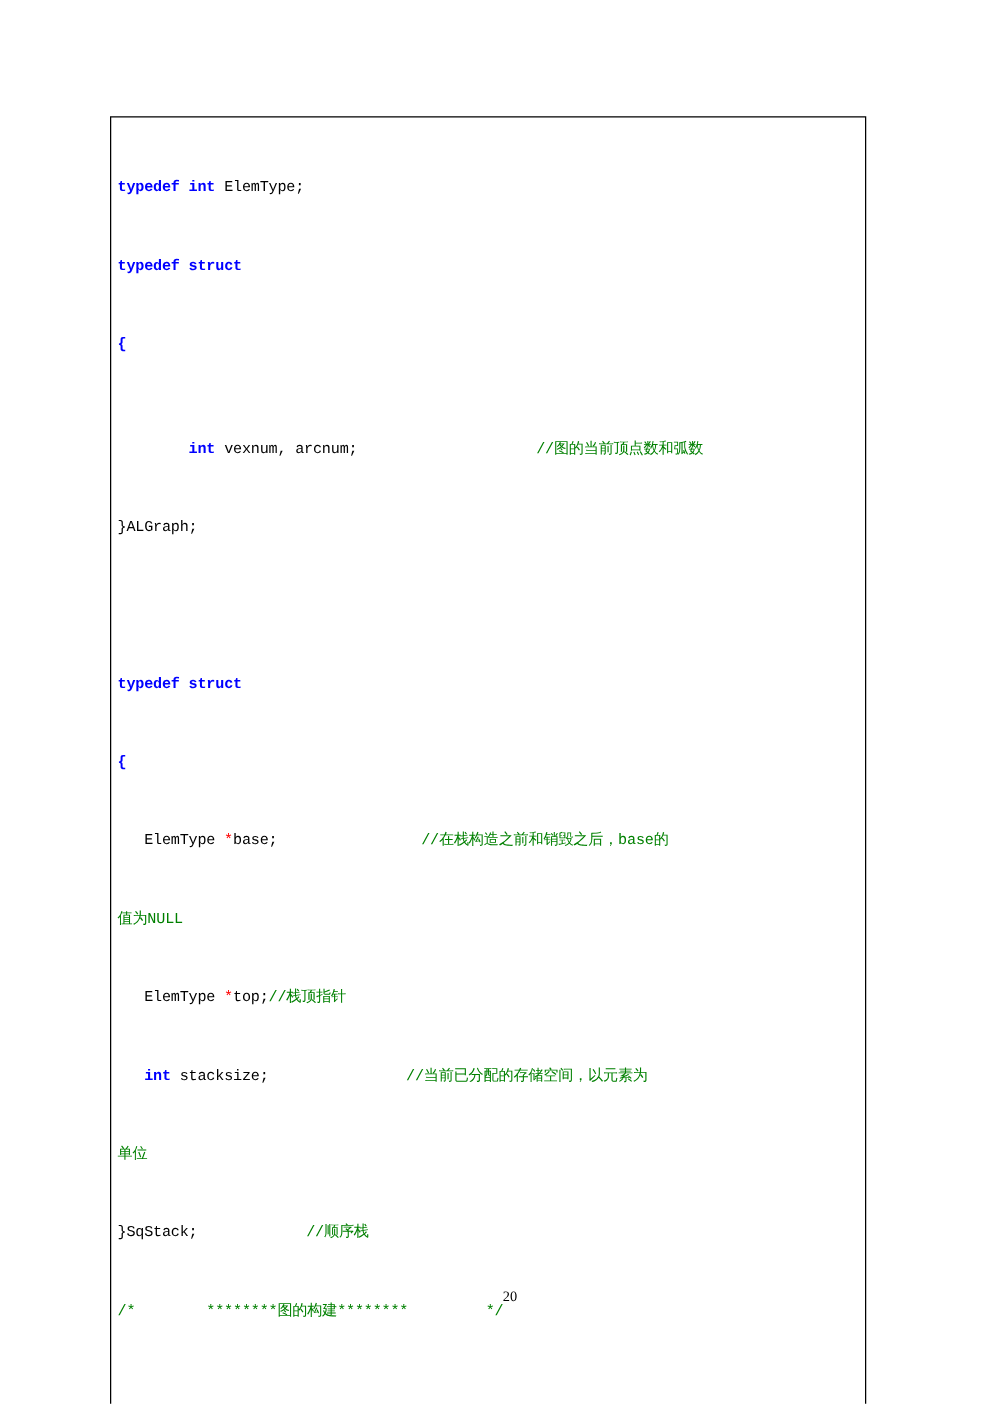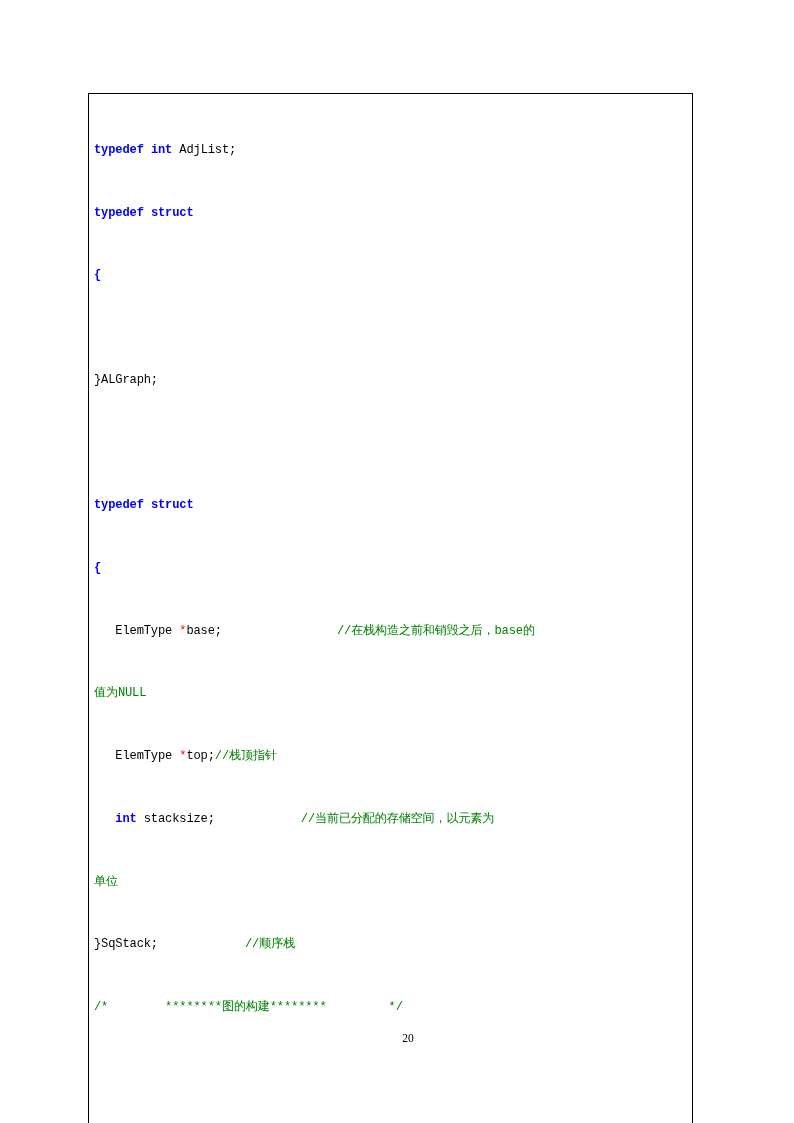--- a/index.html
+++ b/index.html
@@ -61,43 +61,44 @@
   }
 </style>
 </head>
 <body>
 
 <div class="page">
 
   <div class="code-box">
     <div class="code">
 
-<span class="ln"><span class="kw">typedef</span> <span class="kw">int</span><span class="pln"> AdjList;</span></span>
+<span class="ln"><span class="kw">typedef</span> <span class="kw">int</span><span class="pln"> ElemType;</span></span>
 
 <span class="ln"><span class="kw">typedef</span> <span class="kw">struct</span></span>
 
 <span class="ln"><span class="kw">{</span></span>
 
 
+<span class="ln"><span class="pln">        </span><span class="kw">int</span><span class="pln"> vexnum, arcnum;</span><span class="cmt" style="margin-left:143px">//图的当前顶点数和弧数</span></span>
 
 <span class="ln"><span class="pln">}ALGraph;</span></span>
 
 <span class="ln"><span></span></span>
 
 <span class="ln"><span class="kw">typedef</span> <span class="kw">struct</span></span>
 
 <span class="ln"><span class="kw">{</span></span>
 
 <span class="ln"><span class="pln">   ElemType </span><span class="op">*</span><span class="pln">base;</span><span class="cmt" style="margin-left:115px">//在栈构造之前和销毁之后，base的</span></span>
 
 <span class="ln"><span class="cmt">值为NULL</span></span>
 
 <span class="ln"><span class="pln">   ElemType </span><span class="op">*</span><span class="pln">top;</span><span class="cmt" style="">//栈顶指针</span></span>
 
-<span class="ln"><span class="pln">   </span><span class="kw">int</span><span class="pln"> stacksize;</span><span class="cmt" style="margin-left:86px">//当前已分配的存储空间，以元素为</span></span>
+<span class="ln"><span class="pln">   </span><span class="kw">int</span><span class="pln"> stacksize;</span><span class="cmt" style="margin-left:110px">//当前已分配的存储空间，以元素为</span></span>
 
 <span class="ln"><span class="cmt">单位</span></span>
 
 <span class="ln"><span class="pln">}SqStack;</span><span class="cmt" style="margin-left:87px">//顺序栈</span></span>
 
 <span class="ln"><span class="cmt">/*        ********图的构建********</span><span class="cmt" style="margin-left:62px">*/</span></span>
 
 
 
 

